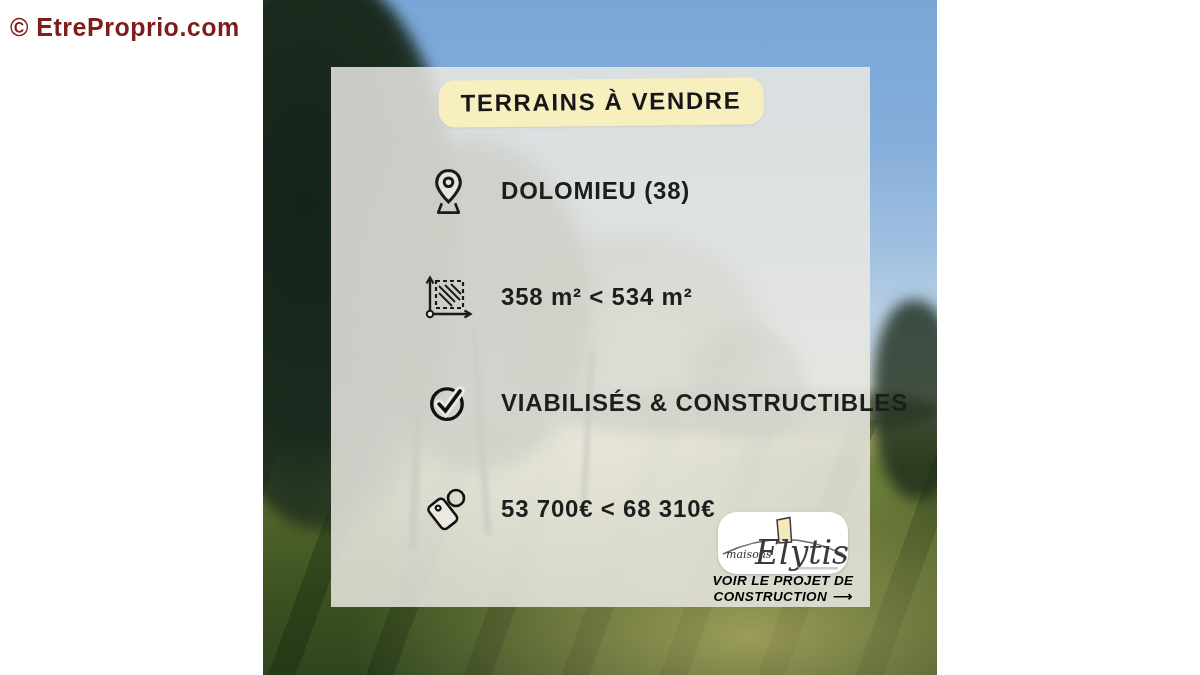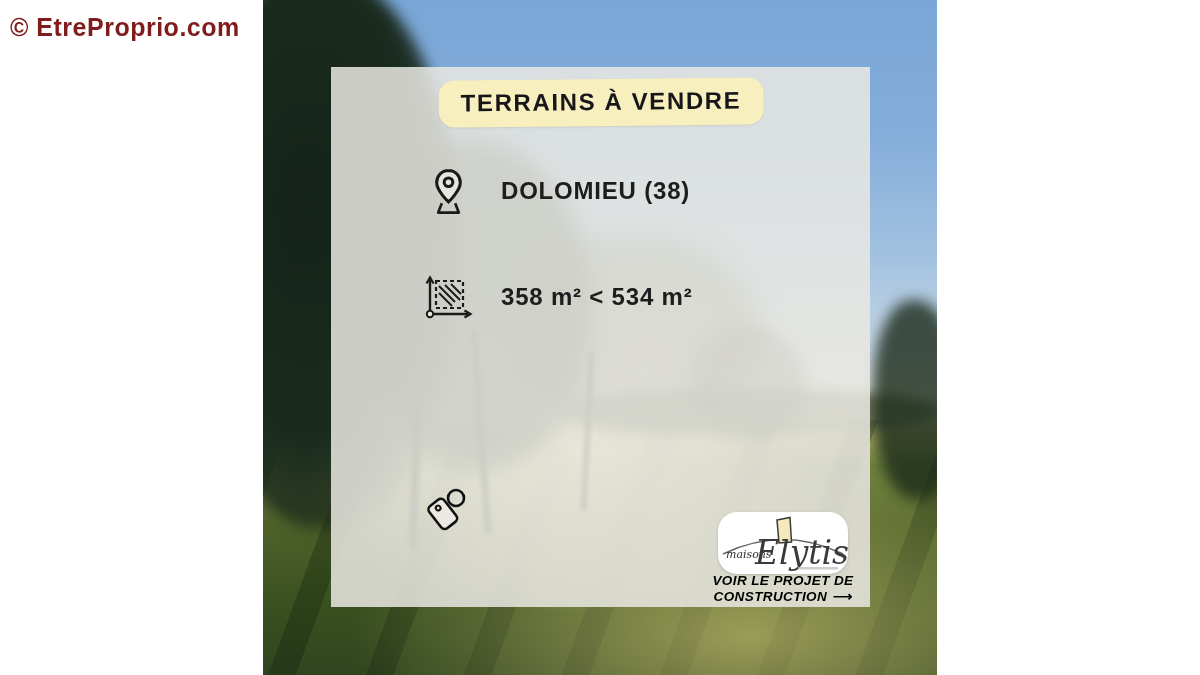--- a/index.html
+++ b/index.html
@@ -125,31 +125,42 @@
           <line x1="7" y1="40" x2="7" y2="6" stroke="#1a1a1a" stroke-width="2.4"></line>
           <path d="M3.5 9.5 L7 3.5 L10.5 9.5" fill="none" stroke="#1a1a1a" stroke-width="2.2"></path>
           <line x1="7" y1="40" x2="45" y2="40" stroke="#1a1a1a" stroke-width="2.4"></line>
           <path d="M41.5 36.5 L47.5 40 L41.5 43.5" fill="none" stroke="#1a1a1a" stroke-width="2.2"></path>
           <circle cx="7" cy="40" r="3.2" fill="#e9e8e2" stroke="#1a1a1a" stroke-width="2"></circle>
         </svg>
       </div>
       <div class="feature-text">358 m² &lt; 534 m²</div>
     </div>
 
+    <div class="feature-row row-3">
+      <div class="feature-icon">
+        <svg width="42" height="42" viewBox="0 0 40 40">
+          <circle cx="19" cy="21" r="14.5" fill="none" stroke="#111111" stroke-width="3.2"></circle>
+          <path d="M11.5 21 L17.5 27.5 L31.5 8.5" fill="none" stroke="#e9e8e2" stroke-width="9" stroke-linecap="round"></path>
+          <path d="M11.5 21 L17.5 27.5 L31.5 8.5" fill="none" stroke="#111111" stroke-width="3.4" stroke-linecap="round"></path>
+        </svg>
+      </div>
+      <div class="feature-text">VIABILISÉS &amp; CONSTRUCTIBLES</div>
+    </div>
 
     <div class="feature-row row-4">
       <div class="feature-icon">
         <svg width="46" height="50" viewBox="0 0 46 50">
           <circle cx="31" cy="14" r="8" fill="none" stroke="#111111" stroke-width="2.6"></circle>
           <g transform="rotate(-38 18 31)">
             <rect x="9" y="16" width="19" height="28" rx="4.5" fill="#ebe9e2" stroke="#111111" stroke-width="2.6"></rect>
             <circle cx="18.5" cy="22.5" r="2.4" fill="none" stroke="#111111" stroke-width="2"></circle>
           </g>
         </svg>
       </div>
+      <div class="feature-text">53 700€ &lt; 68 310€</div>
     </div>
 
     <div class="logo-box">
       <svg width="130" height="62" viewBox="0 0 130 62">
         <path d="M5 42 Q 65 13 125 42" fill="none" stroke="#6a6a6a" stroke-width="1.6"></path>
         <path d="M59 8 L72 5.5 L73.5 30 L61 31 Z" fill="#f3e9bd" stroke="#3a3a3a" stroke-width="1.5"></path>
         <text x="8" y="46" font-size="11" font-style="italic" font-family="DejaVu Serif, serif" fill="#2f2f2f">maisons</text>
         <text x="37" y="52" font-size="33" font-style="italic" font-family="DejaVu Serif, serif" fill="#3a3a3a">Elytis</text>
         <rect x="80" y="55" width="40" height="2.5" fill="#bdbdbd" opacity="0.75"></rect>
       </svg>

